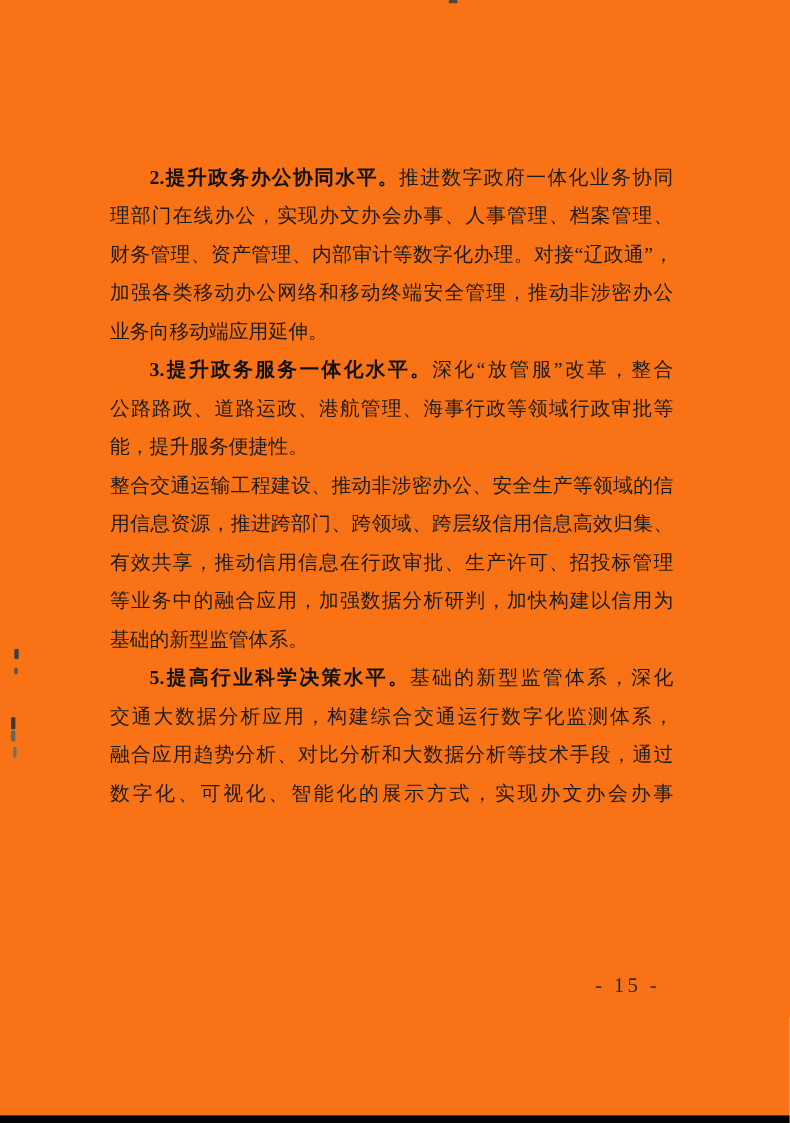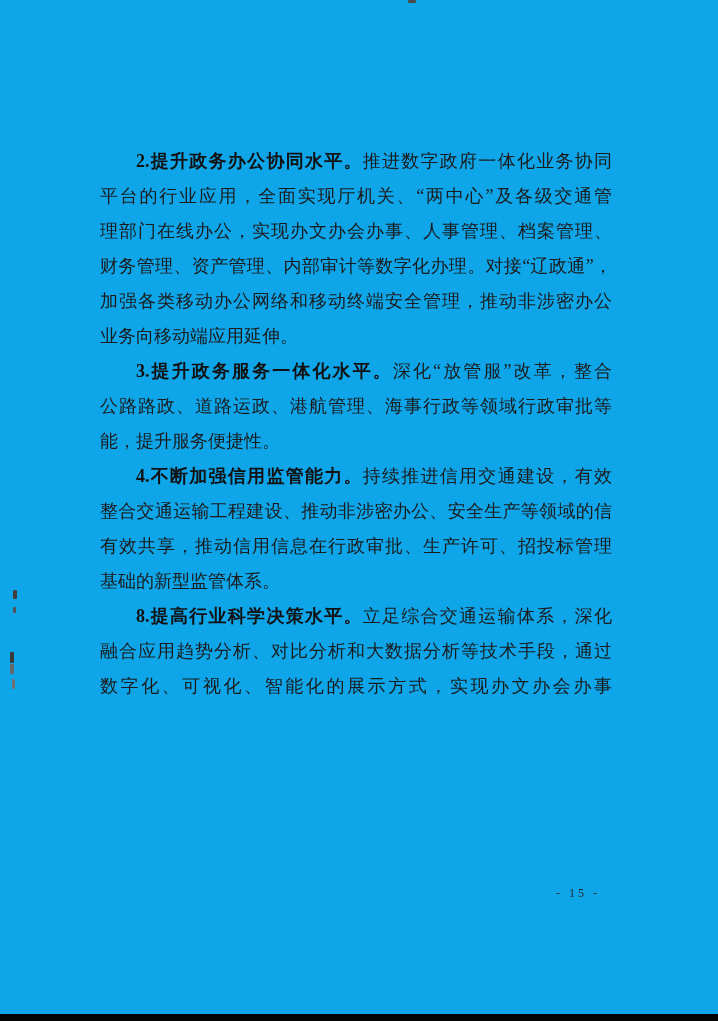--- a/index.html
+++ b/index.html
@@ -5,21 +5,21 @@
   html, body {
     margin: 0;
     padding: 0;
     background: #e9e9e9;
   }
   .page {
     position: relative;
     width: 718px;
     height: 1021px;
     margin: 0 auto;
-    background: #0ea5e9;
+    background: #f97316;
     overflow: hidden;
     font-family: "Liberation Serif", serif;
   }
   .textblock {
     position: absolute;
     left: 100px;
     top: 144px;
     width: 512px;
     color: #1b1b1b;
     font-size: 18px;
@@ -41,21 +41,21 @@
     text-indent: 2em;
   }
   .bold {
     font-weight: bold;
     color: #111;
   }
   .page-number {
     position: absolute;
     top: 886px;
     right: 118px;
-    font-size: 12px;
+    font-size: 19px;
     letter-spacing: 3px;
     color: #2a2a2a;
   }
   .scan-edge-bar {
     position: absolute;
     left: 0;
     bottom: 0;
     width: 100%;
     height: 7px;
     background: #040404;
@@ -80,39 +80,40 @@
   <div class="scan-artifact artifact-top"></div>
   <div class="scan-artifact artifact-1"></div>
   <div class="scan-artifact artifact-2"></div>
   <div class="scan-artifact artifact-3"></div>
   <div class="scan-artifact artifact-4"></div>
   <div class="scan-artifact artifact-5"></div>
 
   <div class="textblock">
       <div>
         <div class="line indent"><span class="bold">2.提升政务办公协同水平。</span><span>推进数字政府一体化业务协同</span></div>
-        <div class="line"><span>平台的行业应用，全面实现厅机关、“两中心”及各级交通管</span></div>
         <div class="line"><span>理部门在线办公，实现办文办会办事、人事管理、档案管理、</span></div>
         <div class="line"><span>财务管理、资产管理、内部审计等数字化办理。对接“辽政通”，</span></div>
         <div class="line"><span>加强各类移动办公网络和移动终端安全管理，推动非涉密办公</span></div>
         <div class="line no-just"><span>业务向移动端应用延伸。</span></div>
       </div>
       <div>
         <div class="line indent"><span class="bold">3.提升政务服务一体化水平。</span><span>深化“放管服”改革，整合</span></div>
         <div class="line"><span>公路路政、道路运政、港航管理、海事行政等领域行政审批等</span></div>
         <div class="line no-just"><span>能，提升服务便捷性。</span></div>
       </div>
       <div>
-        <div class="line indent"><span class="bold">4.不断加强信用监管能力。</span><span>持续推进信用交通建设，有效</span></div>
         <div class="line"><span>整合交通运输工程建设、推动非涉密办公、安全生产等领域的信</span></div>
+        <div class="line"><span>用信息资源，推进跨部门、跨领域、跨层级信用信息高效归集、</span></div>
         <div class="line"><span>有效共享，推动信用信息在行政审批、生产许可、招投标管理</span></div>
+        <div class="line"><span>等业务中的融合应用，加强数据分析研判，加快构建以信用为</span></div>
         <div class="line no-just"><span>基础的新型监管体系。</span></div>
       </div>
       <div>
-        <div class="line indent"><span class="bold">8.提高行业科学决策水平。</span><span>立足综合交通运输体系，深化</span></div>
+        <div class="line indent"><span class="bold">5.提高行业科学决策水平。</span><span>基础的新型监管体系，深化</span></div>
+        <div class="line"><span>交通大数据分析应用，构建综合交通运行数字化监测体系，</span></div>
         <div class="line"><span>融合应用趋势分析、对比分析和大数据分析等技术手段，通过</span></div>
         <div class="line"><span>数字化、可视化、智能化的展示方式，实现办文办会办事</span></div>
       </div>
     </div>
 
   <div class="page-number">- 15 -</div>
 
   <div class="scan-edge-bar"></div>
 
 </div>

